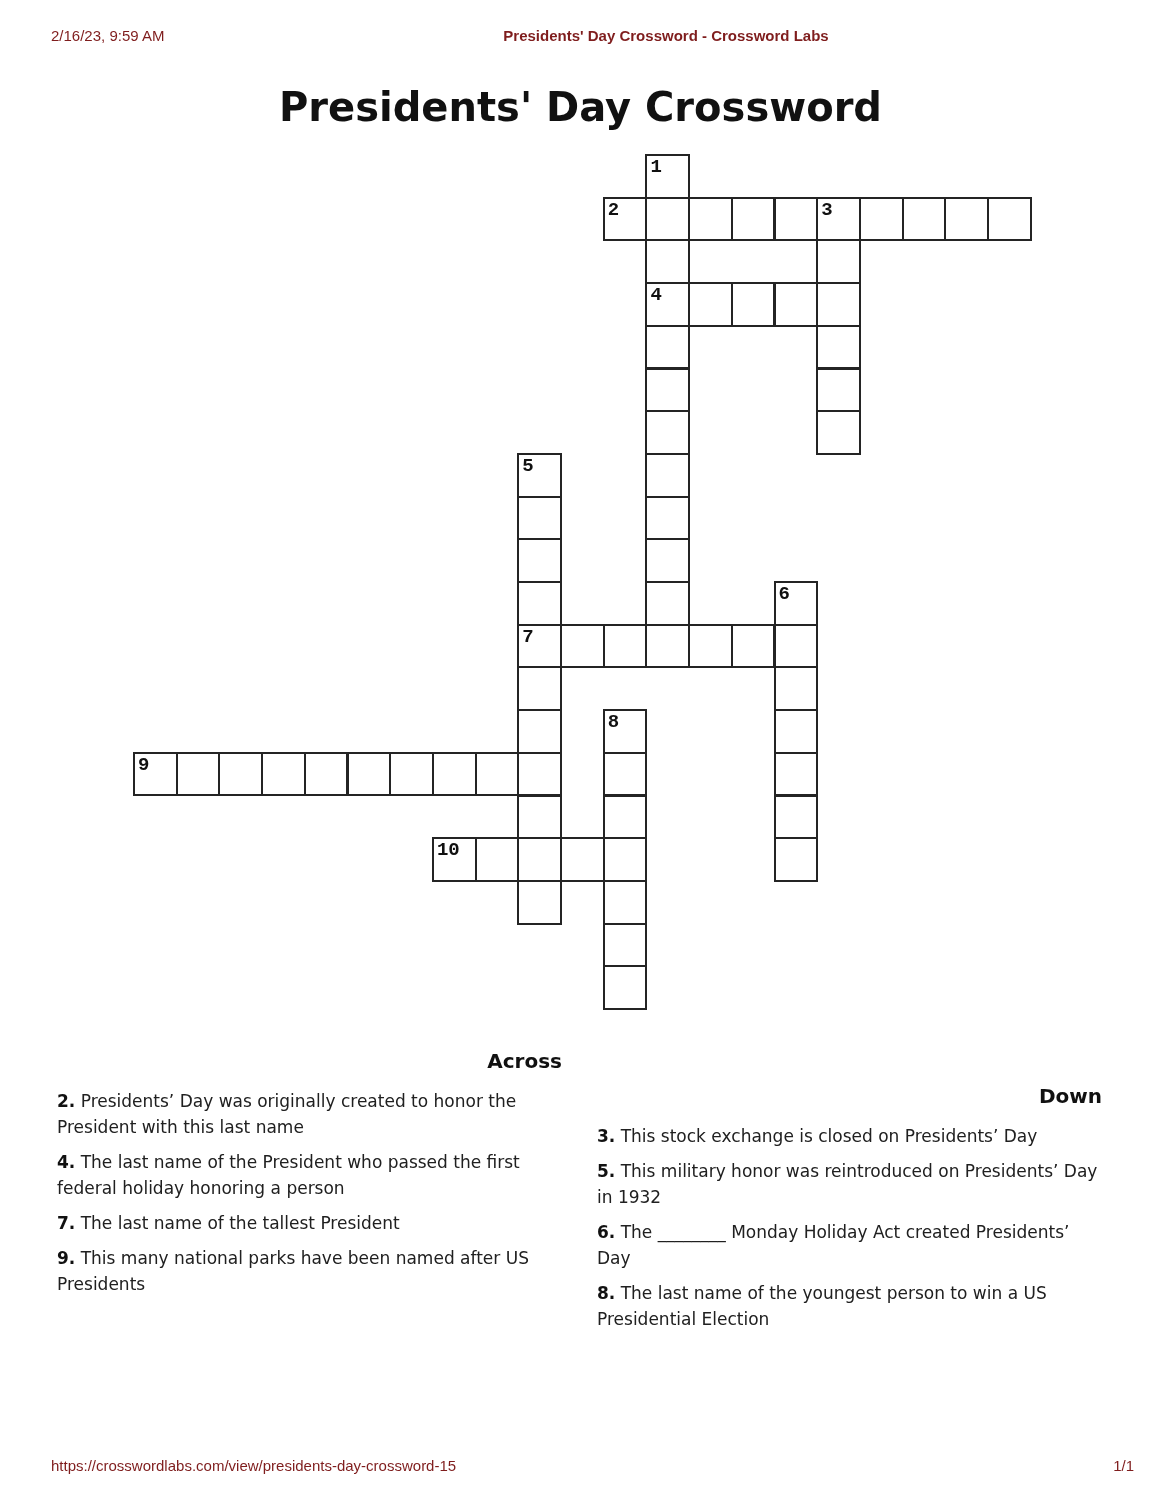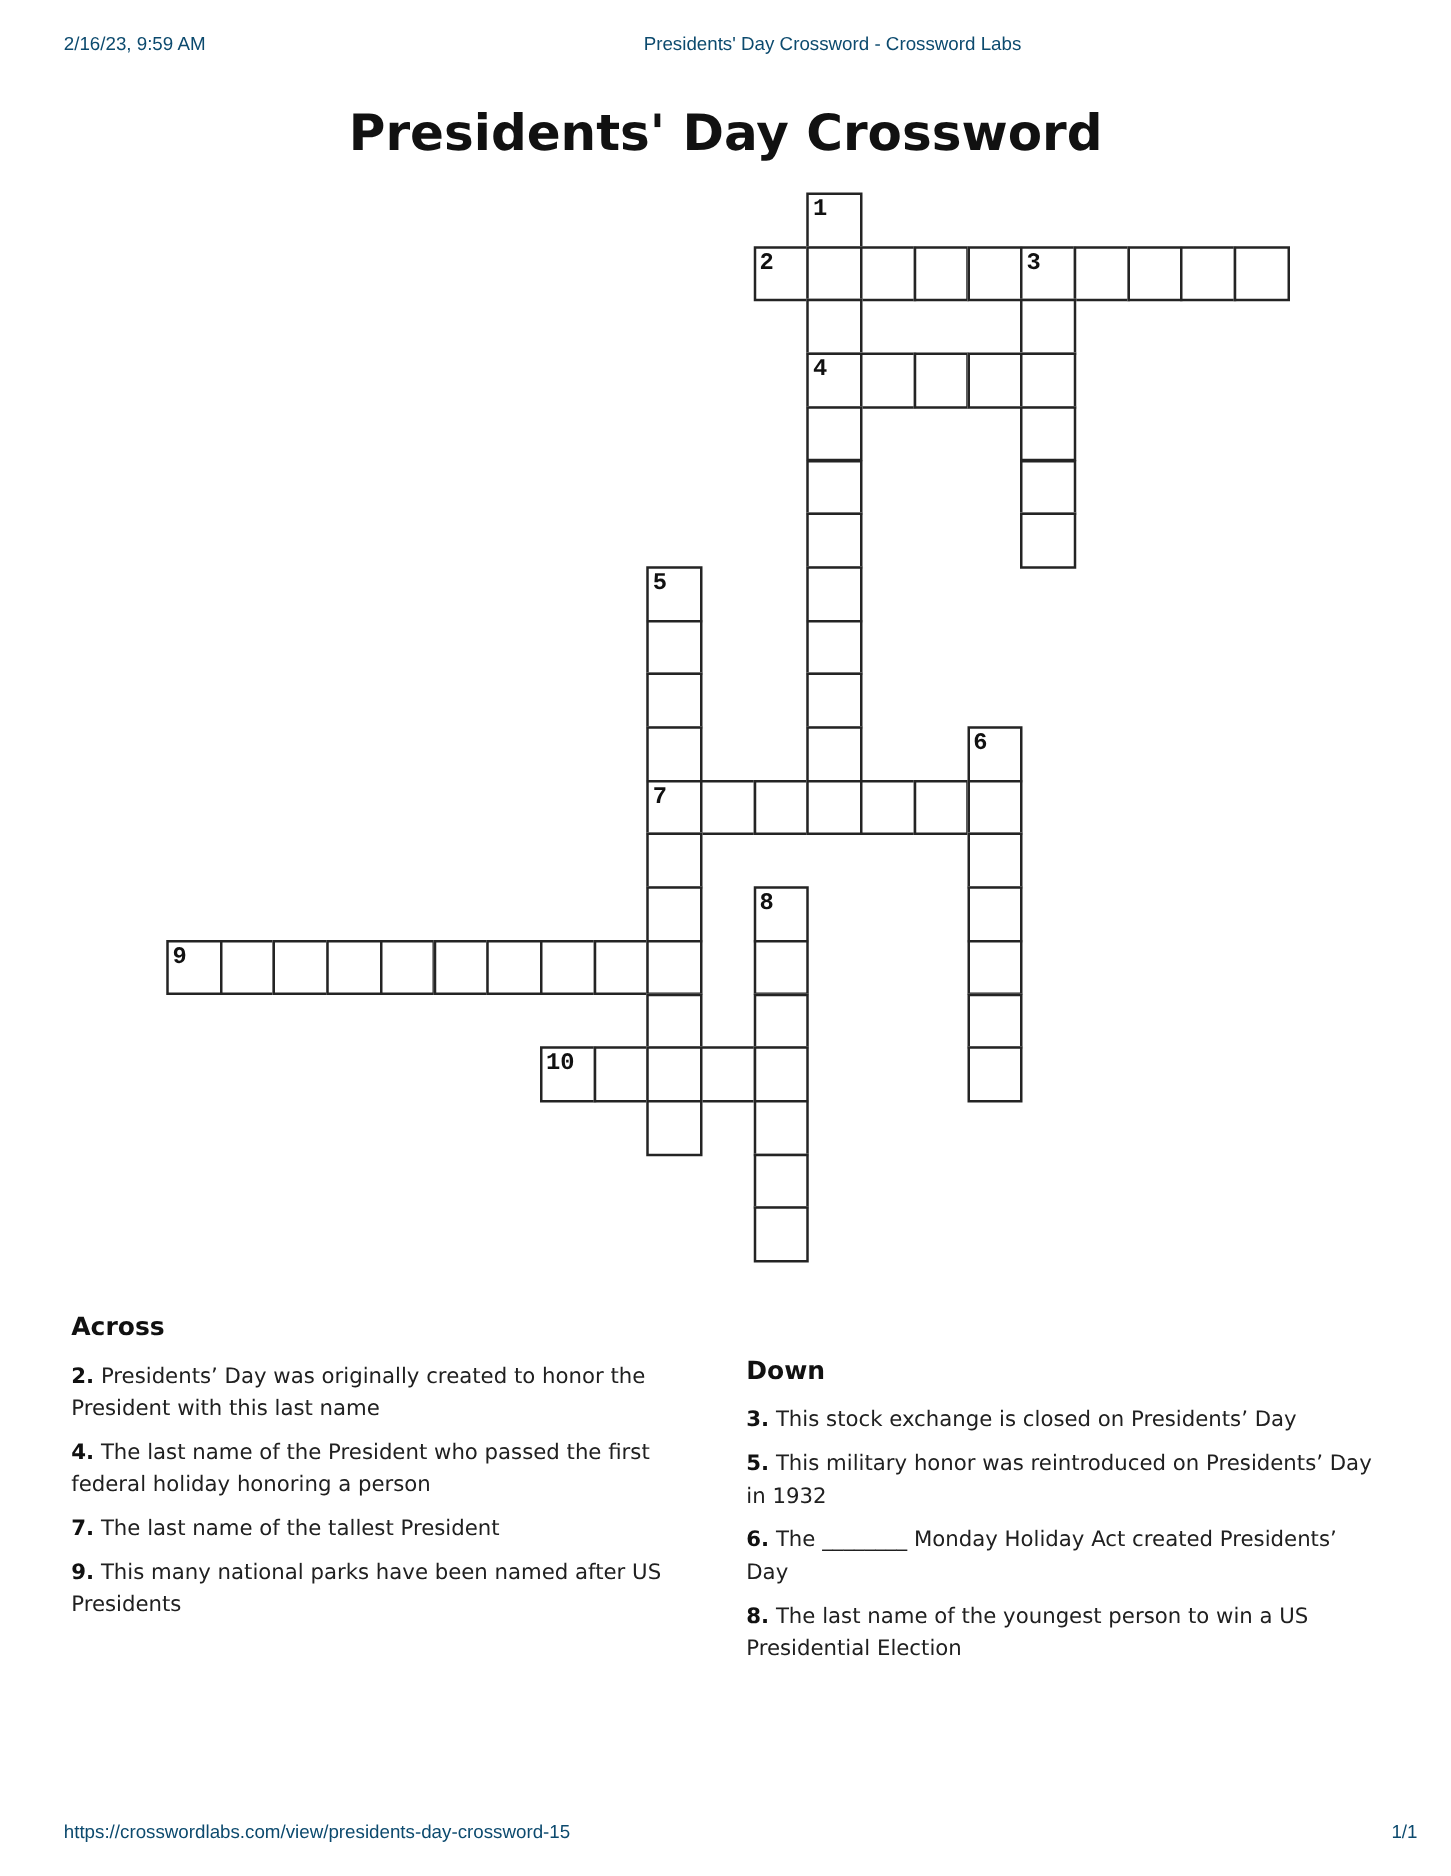--- a/index.html
+++ b/index.html
@@ -5,24 +5,24 @@
   html, body { margin: 0; padding: 0; background: #ffffff; }
   body {
     width: 1161px; height: 1501px;
     position: relative; overflow: hidden;
     font-family: "DejaVu Sans", sans-serif;
     color: #1d1d1d;
   }
   .print-meta {
     position: absolute;
     font-family: "Liberation Sans", sans-serif;
-    font-size: 15px; color: #0c4a6e; white-space: nowrap;
+    font-size: 15px; color: #7f1d1d; white-space: nowrap;
   }
   #hdr-date { left: 51px; top: 27px; }
-  #hdr-title { left: 666px; top: 27px; transform: translateX(-50%); }
+  #hdr-title { left: 666px; top: 27px; transform: translateX(-50%); font-weight: bold; }
   #ftr-url { left: 51px; top: 1457px; }
   #ftr-page { right: 27px; top: 1457px; }
 
   #page-title {
     position: absolute; left: 0; right: 0; top: 56px;
     text-align: center;
     font-size: 40px; line-height: 48px;
     color: #111111; white-space: nowrap;
   }
 
@@ -38,21 +38,21 @@
     position: absolute; left: 3px; top: 2px;
     font-family: "Liberation Mono", monospace;
     font-weight: bold; font-size: 19px; line-height: 1;
     color: #111111;
   }
 
   .clue-col { position: absolute; top: 1048px; width: 505px; }
   #clues-across { left: 57px; }
   #clues-down { left: 597px; margin-top: 35px; }
   .clue-col h2 {
-    margin: 0 0 14px 0; text-align: left;
+    margin: 0 0 14px 0; text-align: right;
     font-size: 20px; line-height: 26px; color: #111111;
   }
   .clue-col p {
     margin: 0 0 9px 0;
     font-size: 17px; line-height: 26px; color: #202020;
   }
   .clue-col p b { color: #111111; }
 </style>
 </head>
 <body>

